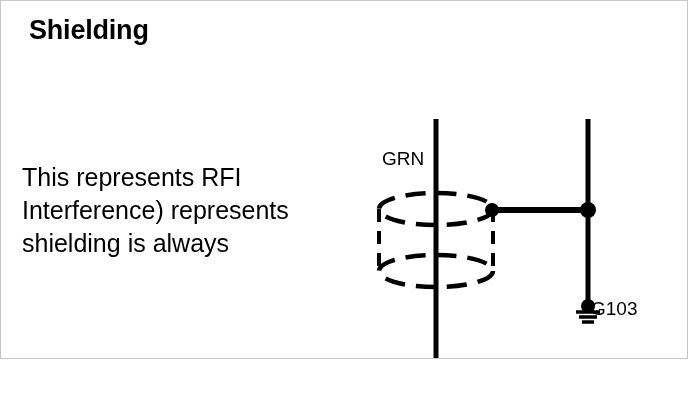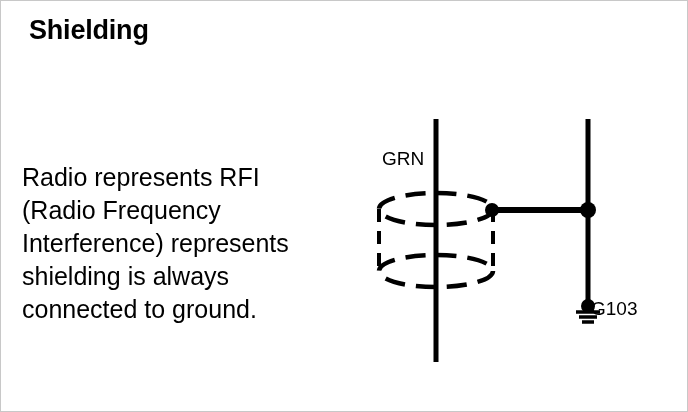--- a/index.html
+++ b/index.html
@@ -6,21 +6,21 @@
     margin: 0;
     padding: 0;
     background: #ffffff;
   }
   body {
     font-family: "Liberation Sans", sans-serif;
   }
   #slide {
     position: relative;
     width: 688px;
-    height: 412px;
+    height: 359px;
     background: #ffffff;
     border: 1px solid #c8c8c8;
     box-sizing: border-box;
     overflow: hidden;
     padding-left: 16px;
   }
   #title {
     position: absolute;
     left: 28px;
     top: 14px;
@@ -68,25 +68,23 @@
   }
 </style>
 </head>
 <body>
 
 <div id="slide">
 
   <div id="title">Shielding</div>
 
   <div id="body-text">
-    <span class="ln">Radio represents RFI</span>
-    <span class="ln">(Radio Frequency</span>
+    <span class="ln">This represents RFI</span>
     <span class="ln">Interference) represents</span>
     <span class="ln">shielding is always</span>
-    <span class="ln">connected to ground.</span>
   </div>
 
   <svg id="diagram" viewBox="0 0 688 412" xmlns="http://www.w3.org/2000/svg">
 
     <line x1="435" y1="118" x2="435" y2="361" stroke="#000000" stroke-width="5"></line>
 
     <line x1="378" y1="208" x2="378" y2="270" stroke="#000000" stroke-width="4" stroke-dasharray="13 9"></line>
     <line x1="492" y1="208" x2="492" y2="270" stroke="#000000" stroke-width="4" stroke-dasharray="13 9"></line>
 
     <ellipse cx="435" cy="208" rx="57" ry="16" fill="none" stroke="#000000" stroke-width="4.5" stroke-dasharray="20 11"></ellipse>

